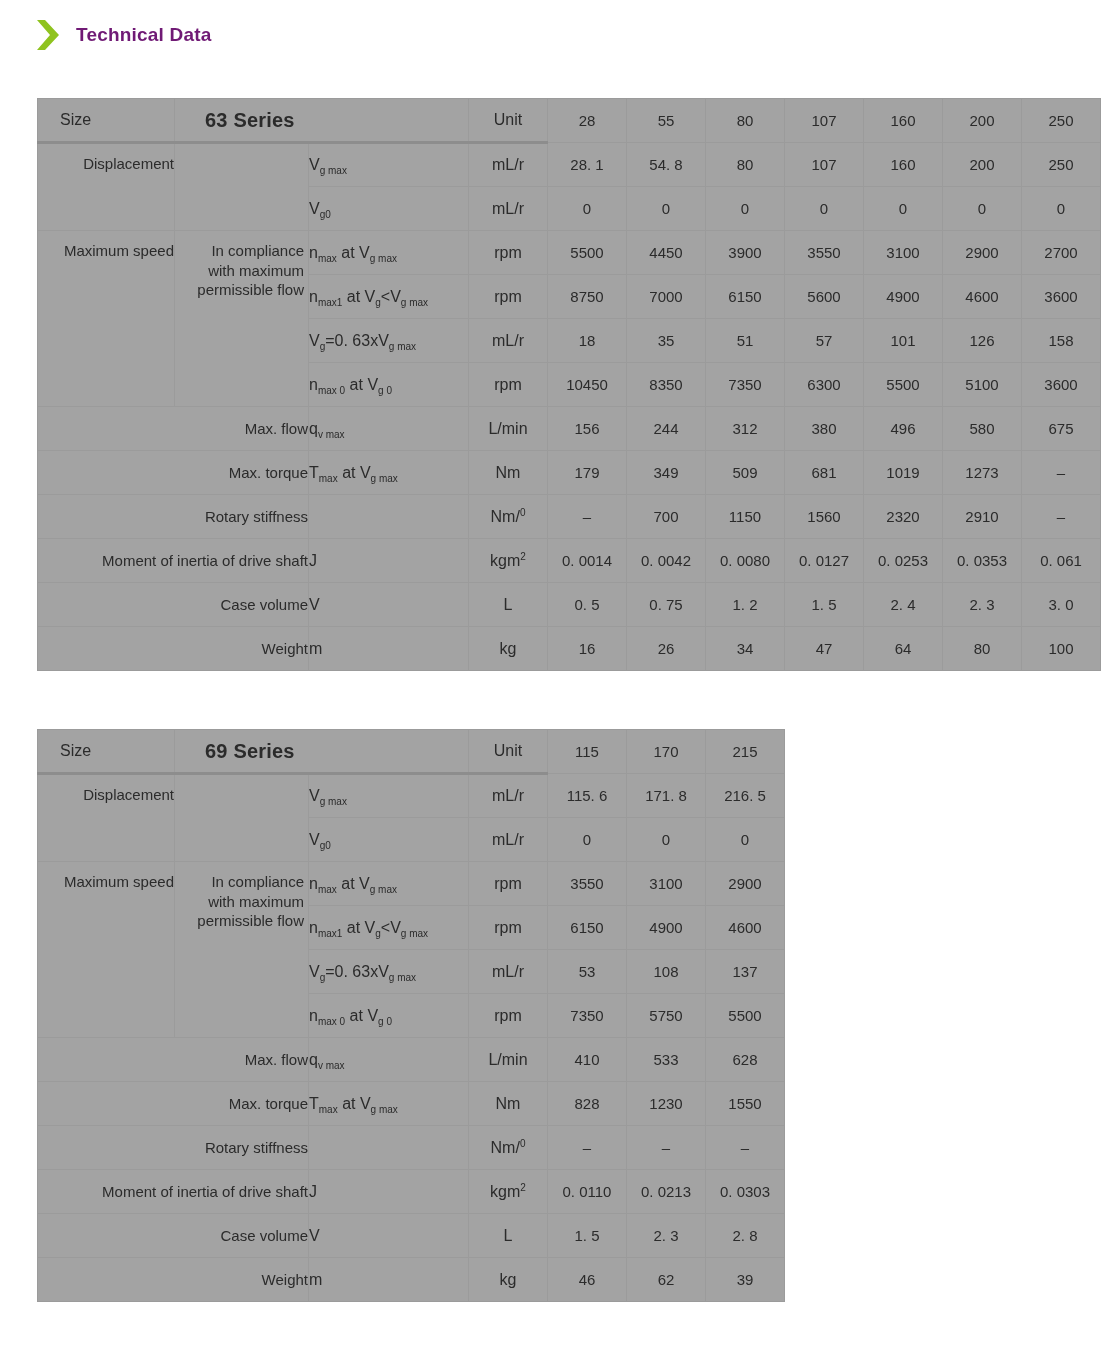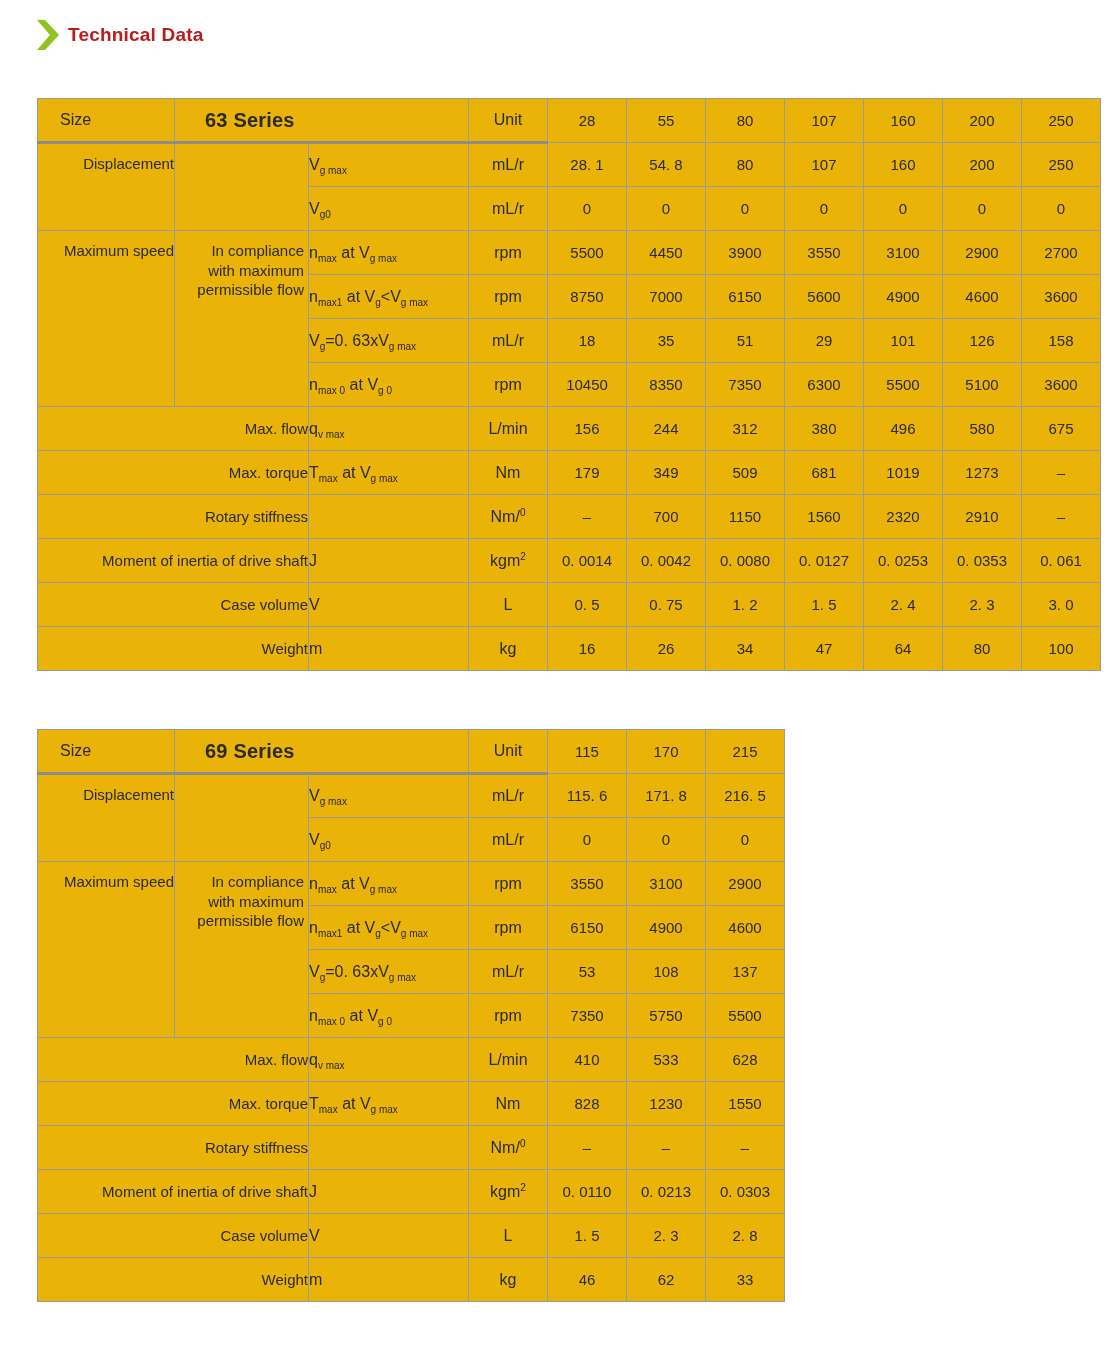--- a/index.html
+++ b/index.html
@@ -7,26 +7,26 @@
     width:1117px;height:1345px;overflow:hidden;
     font-family:"Liberation Sans","DejaVu Sans",sans-serif;
     color:#2b2b2b;
   }
   .page-title-row{
     display:flex;align-items:center;gap:9px;
     margin:20px 0 0 36px;height:30px;
   }
   .chevron{display:inline-flex;width:23px;height:30px;}
   .page-title{
-    margin:0;font-size:19px;font-weight:bold;color:#b91c1c;letter-spacing:0.2px;
+    margin:8px;font-size:19px;font-weight:bold;color:#701a75;letter-spacing:0.2px;
   }
   .tables{margin:0;}
   table.spec-table{
     border-collapse:collapse;table-layout:fixed;
-    margin-left:37px;background:#eab308;
+    margin-left:37px;background:#a3a3a3;
   }
   table.spec-table:first-child{margin-top:48px;}
   table.spec-table + table.spec-table{margin-top:58px;}
   .spec-table th,.spec-table td{
     border:1px solid #9b9b9b;height:44px;box-sizing:border-box;
     padding:0;font-weight:normal;color:#2b2b2b;vertical-align:middle;
     overflow:hidden;
   }
   th.h-size{text-align:left;padding-left:22px;font-size:16px;}
   th.h-series{text-align:left;padding-left:30px;font-size:20px;font-weight:bold;letter-spacing:0.2px;}
@@ -129,21 +129,21 @@
             <td class="data">4900</td>
             <td class="data">4600</td>
             <td class="data">3600</td>
           </tr>
           <tr>
             <td class="param">V<sub>g</sub>=0. 63xV<sub>g max</sub></td>
             <td class="unit">mL/r</td>
             <td class="data">18</td>
             <td class="data">35</td>
             <td class="data">51</td>
-            <td class="data">29</td>
+            <td class="data">57</td>
             <td class="data">101</td>
             <td class="data">126</td>
             <td class="data">158</td>
           </tr>
           <tr>
             <td class="param">n<sub>max 0</sub> at V<sub>g 0</sub></td>
             <td class="unit">rpm</td>
             <td class="data">10450</td>
             <td class="data">8350</td>
             <td class="data">7350</td>
@@ -330,18 +330,18 @@
             <td class="data">1. 5</td>
             <td class="data">2. 3</td>
             <td class="data">2. 8</td>
           </tr>
           <tr>
             <td class="lbl" colspan="2">Weight</td>
             <td class="param">m</td>
             <td class="unit">kg</td>
             <td class="data">46</td>
             <td class="data">62</td>
-            <td class="data">33</td>
+            <td class="data">39</td>
           </tr>
         </tbody>
       </table>
     </div>
 </div>
 
 </body></html>

